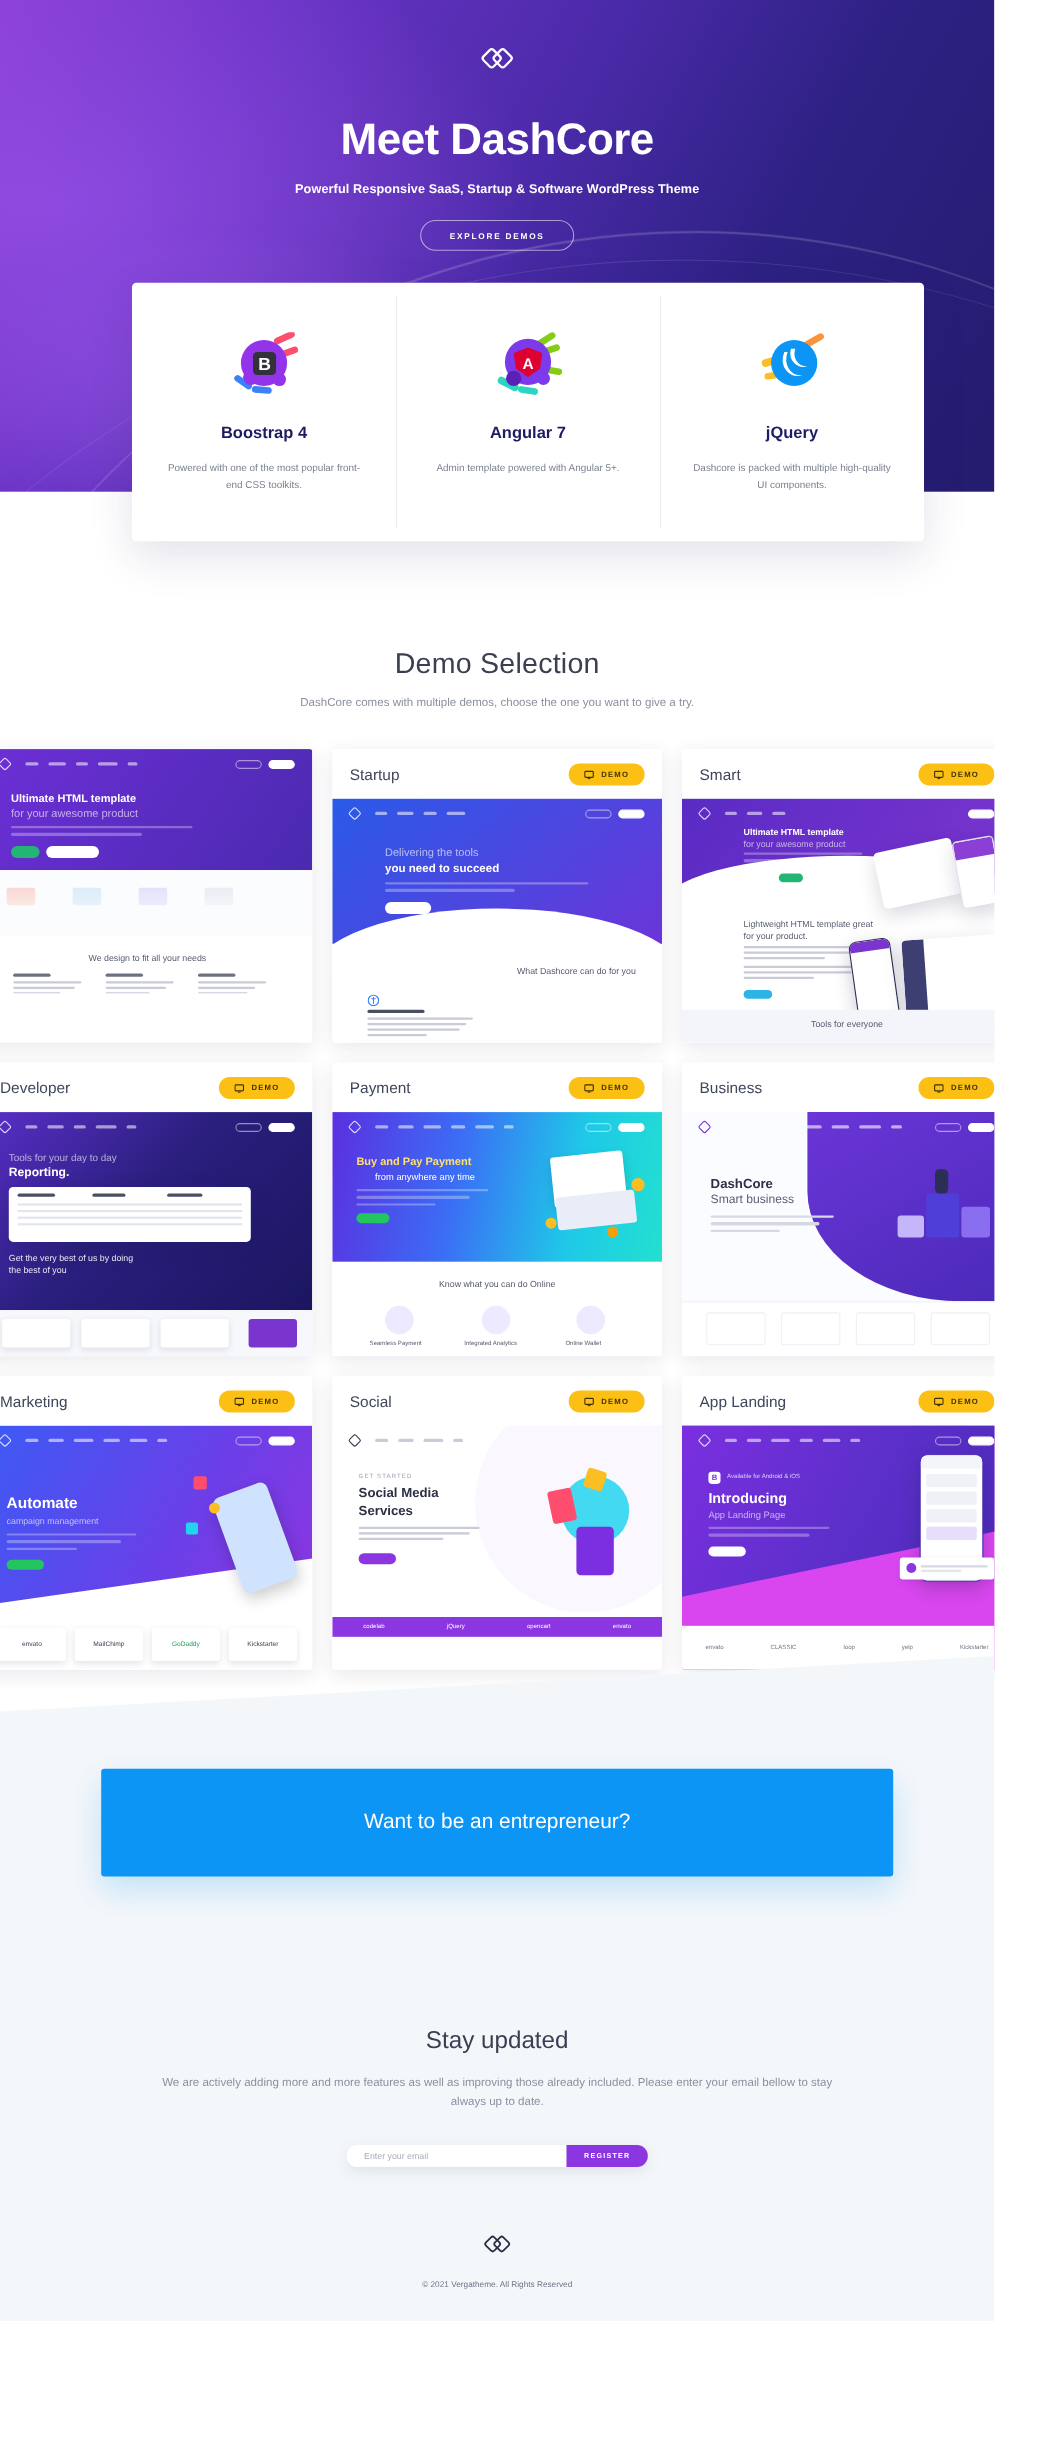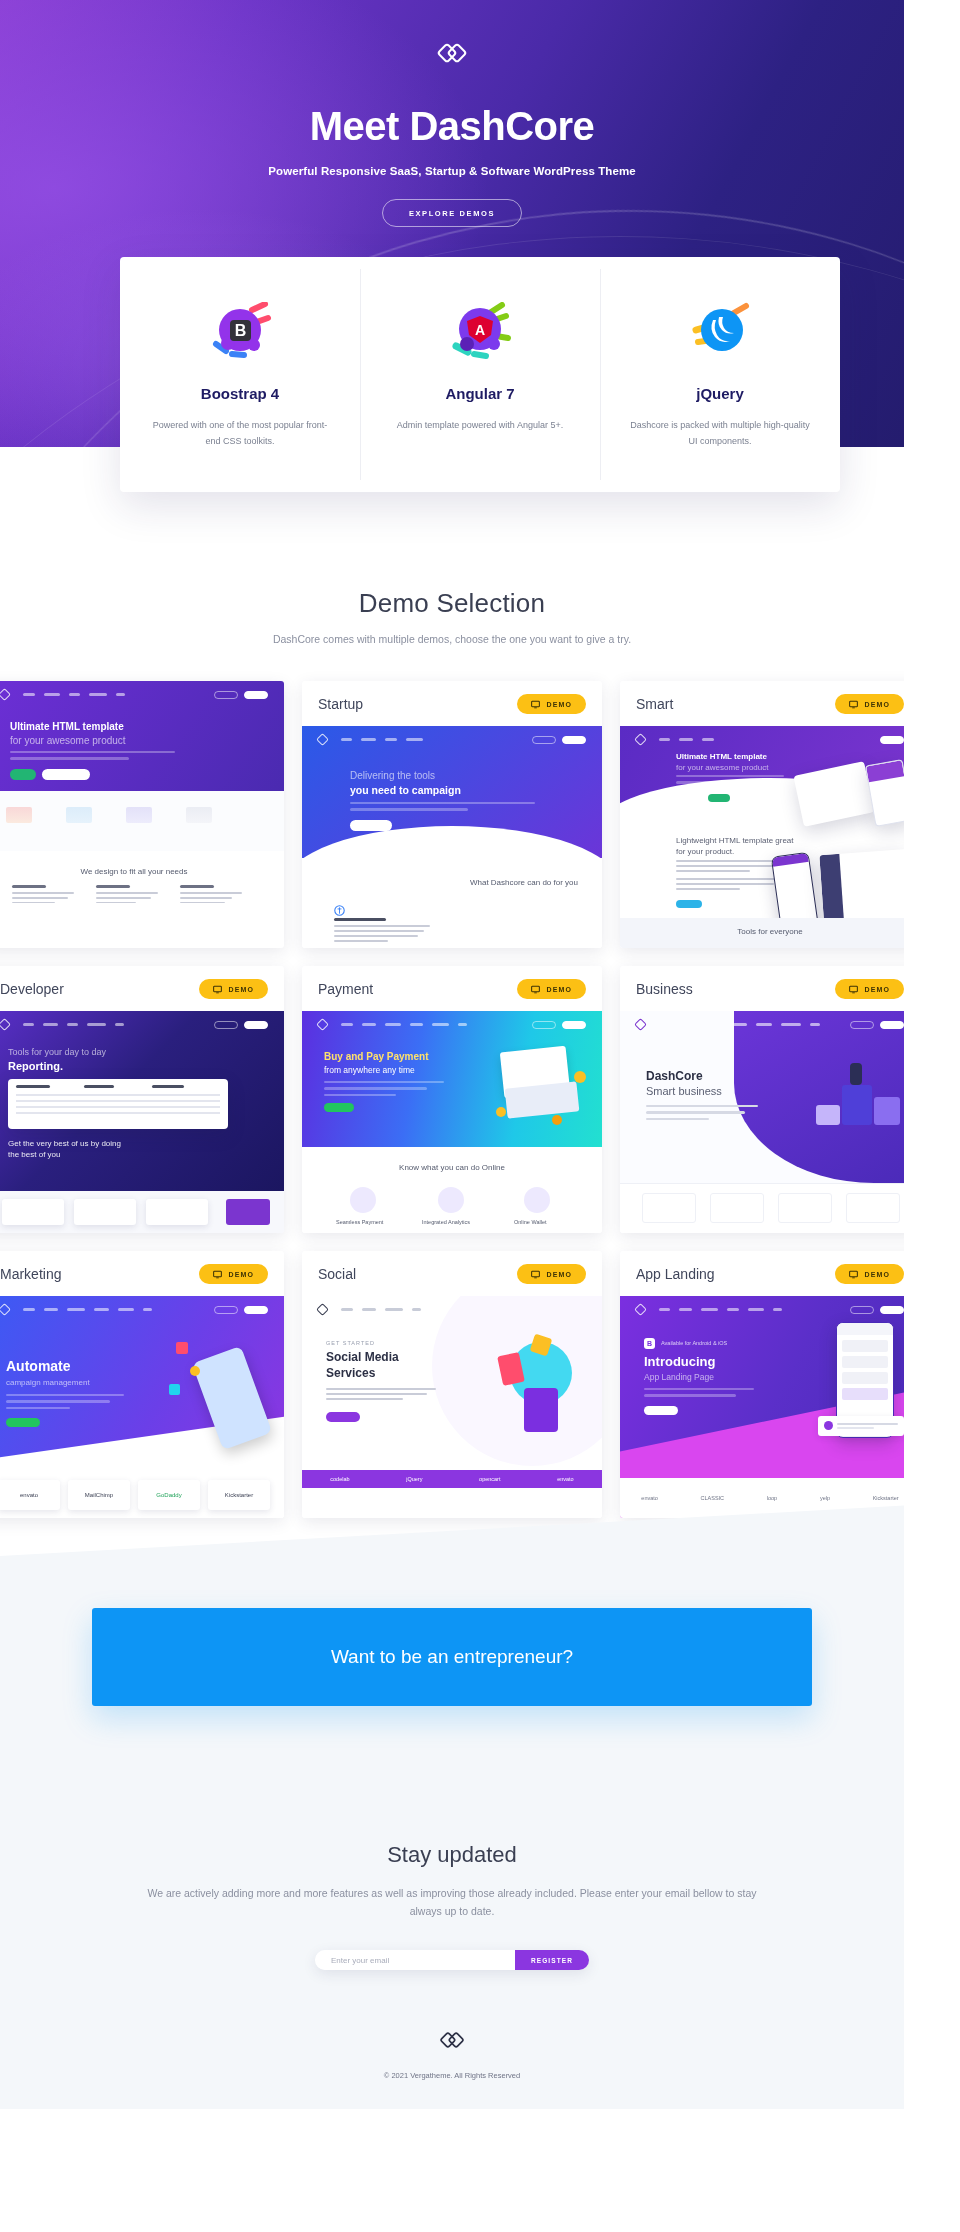--- a/index.html
+++ b/index.html
@@ -470,21 +470,21 @@
                 <i style="width:15px"></i>
                 <i style="width:12px"></i>
                 <i style="width:17px"></i>
               </span>
               <span class="mini-right">
                 <span class="mini-pill"></span>
                 <span class="mini-pill solid"></span>
               </span>
             </div>
           <div class="th-h2" style="left:48px;top:44px;font-size:10px;">Delivering the tools</div>
-          <div class="th-h1" style="left:48px;top:58px;font-size:10.5px;">you need to campaign</div>
+          <div class="th-h1" style="left:48px;top:58px;font-size:10.5px;">you need to succeed</div>
           <div class="th-lines" style="position:absolute;left:48px;top:76px;width:185px;">
               <i style="width:100%"></i>
               <i style="width:64%"></i>
             </div>
           <div class="th-btn" style="left:48px;top:94px;width:42px;background:#fff;"></div>
           <div class="sec-title" style="right:24px;top:152px;">What Dashcore can do for you</div>
           <div style="position:absolute;left:32px;top:176px;">
             <svg width="11" height="11" viewBox="0 0 14 14">
                 <circle cx="7" cy="7" r="6" fill="none" stroke="#3b82f6" stroke-width="1.4"></circle>
                 <path d="M7 3 v8 M4.5 5 h5" stroke="#3b82f6" stroke-width="1.2"></path>
@@ -649,21 +649,21 @@
                 <i style="width:13px"></i>
                 <i style="width:17px"></i>
                 <i style="width:9px"></i>
               </span>
               <span class="mini-right">
                 <span class="mini-pill"></span>
                 <span class="mini-pill solid"></span>
               </span>
             </div>
           <div class="th-h1" style="left:22px;top:40px;font-size:10px;color:#ffe16b;">Buy and Pay Payment</div>
-          <div class="th-h1" style="left:22px;top:54px;font-size:8.5px;color:#ffffff;font-weight:normal;">from anywhere any time</div>
+          <div class="th-h1" style="left:39px;top:54px;font-size:8.5px;color:#ffffff;font-weight:normal;">from anywhere any time</div>
           <div class="th-lines" style="position:absolute;left:22px;top:70px;width:120px;">
               <i style="width:100%"></i>
               <i style="width:86%"></i>
               <i style="width:60%"></i>
             </div>
           <div class="th-btn" style="left:22px;top:92px;width:30px;background:#22c55e;height:9px"></div>
 
           <div style="position:absolute;right:34px;top:38px;width:66px;height:46px;background:#fff;border-radius:3px;transform:rotate(-6deg);box-shadow:0 4px 10px rgba(0,0,0,.15)"></div>
           <div style="position:absolute;right:24px;top:74px;width:72px;height:30px;background:#e8edf8;border-radius:3px;transform:rotate(-6deg)"></div>
           <div style="position:absolute;right:16px;top:60px;width:12px;height:12px;border-radius:50%;background:#fbbf24"></div>

